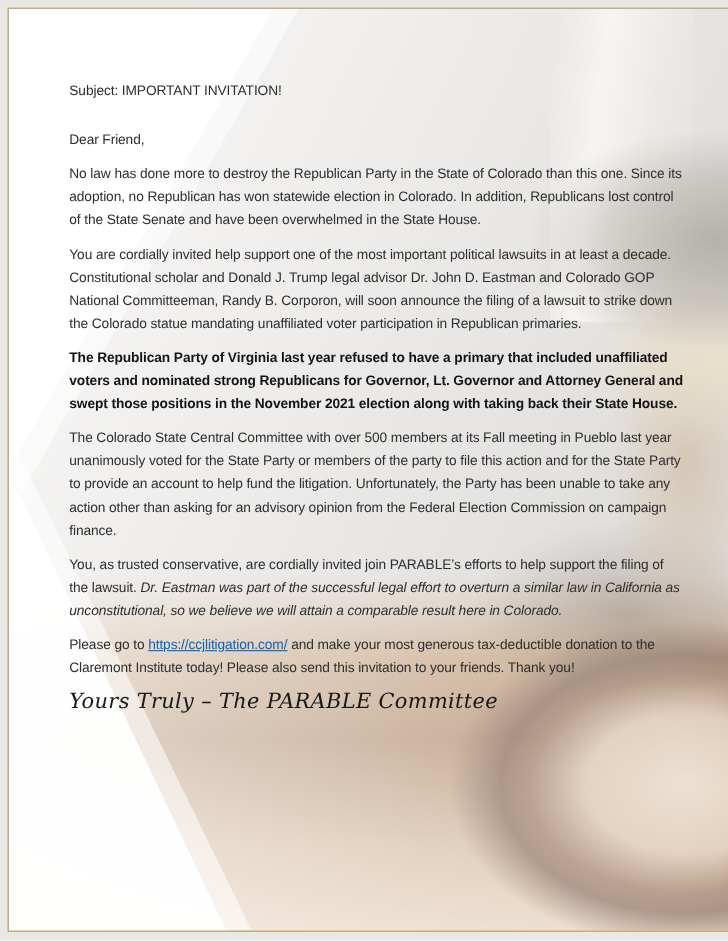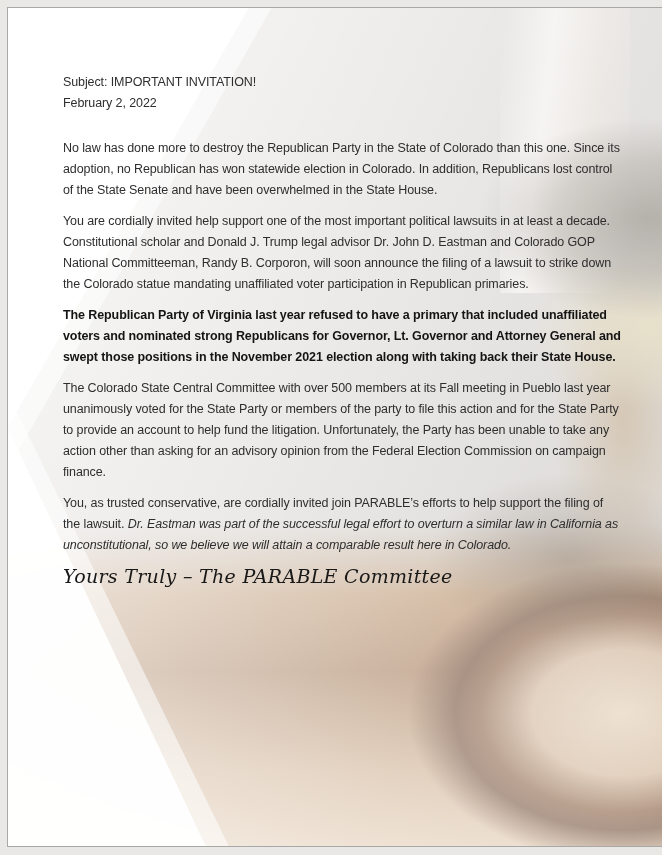--- a/index.html
+++ b/index.html
@@ -100,32 +100,33 @@
   <div class="washout"></div>
   <div class="wedge wedge-top-soft"></div>
   <div class="wedge wedge-top"></div>
   <div class="wedge wedge-bottom-soft"></div>
   <div class="wedge wedge-bottom"></div>
 
   <div class="content">
 
     <div class="hdr">
       <div>Subject: IMPORTANT INVITATION!</div>
-      <div>February 2, 2022</div>
     </div>
 
+    <p class="salutation">Dear Friend,</p>
 
     <p>No law has done more to destroy the Republican Party in the State of Colorado than this one. Since its adoption, no Republican has won statewide election in Colorado. In addition, Republicans lost control of the State Senate and have been overwhelmed in the State House.</p>
 
     <p>You are cordially invited help support one of the most important political lawsuits in at least a decade.  Constitutional scholar and Donald J. Trump legal advisor Dr. John D. Eastman and Colorado GOP National Committeeman, Randy B. Corporon, will soon announce the filing of a lawsuit to strike down the Colorado statue mandating unaffiliated voter participation in Republican primaries.</p>
 
     <p class="bold">The Republican Party of Virginia last year refused to have a primary that included unaffiliated voters and nominated strong Republicans for Governor, Lt. Governor and Attorney General and swept those positions in the November 2021 election along with taking back their State House.</p>
 
     <p>The Colorado State Central Committee with over 500 members at its Fall meeting in Pueblo last year unanimously voted for the State Party or members of the party to file this action and for the State Party to provide an account to help fund the litigation. Unfortunately, the Party has been unable to take any action other than asking for an advisory opinion from the Federal Election Commission on campaign finance.</p>
 
 
     <p><span>You, as trusted conservative, are cordially invited join PARABLE’s efforts to help support the filing of the lawsuit.  </span><span class="italic">Dr. Eastman was part of the successful legal effort to overturn a similar law in California as unconstitutional, so we believe we will attain a comparable result here in Colorado.</span></p>
 
+    <p><span>Please go to </span><a class="link" href="#">https://ccjlitigation.com/</a><span> and make your most generous tax-deductible donation to the Claremont Institute today!  Please also send this invitation to your friends.  Thank you!</span></p>
 
     <div class="signature">Yours Truly – The PARABLE Committee</div>
 
   </div>
 </div>
 
 </body></html>

